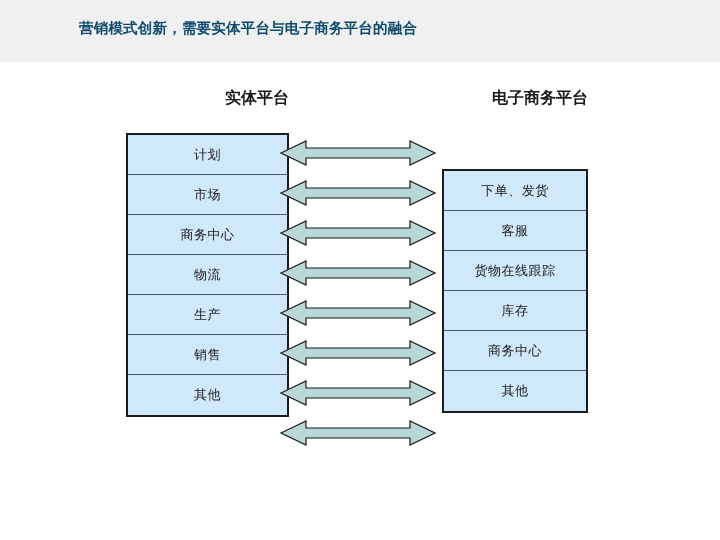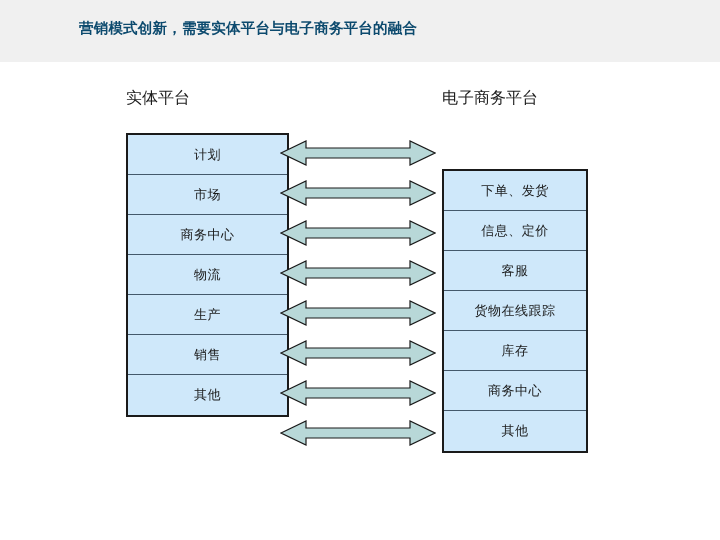--- a/index.html
+++ b/index.html
@@ -43,23 +43,23 @@
     top: 62px;
     width: 720px;
     height: 478px;
     background: #ffffff;
   }
 
   
   .column-heading {
     position: absolute;
     font-size: 16px;
-    font-weight: normal;
+    font-weight: bold;
     color: #1a1a1a;
-    text-align: left;
+    text-align: right;
     white-space: nowrap;
   }
   #heading-left  { left: 126px; top: 26px; width: 163px; }
   #heading-right { left: 442px; top: 26px; width: 146px; }
 
   
   .platform-table {
     position: absolute;
     top: 71px;
     width: 163px;
@@ -187,23 +187,20 @@
         <path d="M1 13 L26 1 L26 8 L130 8 L130 1 L155 13 L130 25 L130 18 L26 18 L26 25 Z" fill="#b8d8d8" stroke="#1a1a1a" stroke-width="1.2" stroke-linejoin="miter"></path>
       </svg>
     </div>
   </div>
 
   <div class="platform-table" id="table-right">
     <div class="table-row">
       <span class="cell-label">下单、发货</span>
     </div>
     <div class="table-row">
-      <span class="cell-label">信息、定价</span>
-    </div>
-    <div class="table-row">
       <span class="cell-label">客服</span>
     </div>
     <div class="table-row">
       <span class="cell-label">货物在线跟踪</span>
     </div>
     <div class="table-row">
       <span class="cell-label">库存</span>
     </div>
     <div class="table-row">
       <span class="cell-label">商务中心</span>

